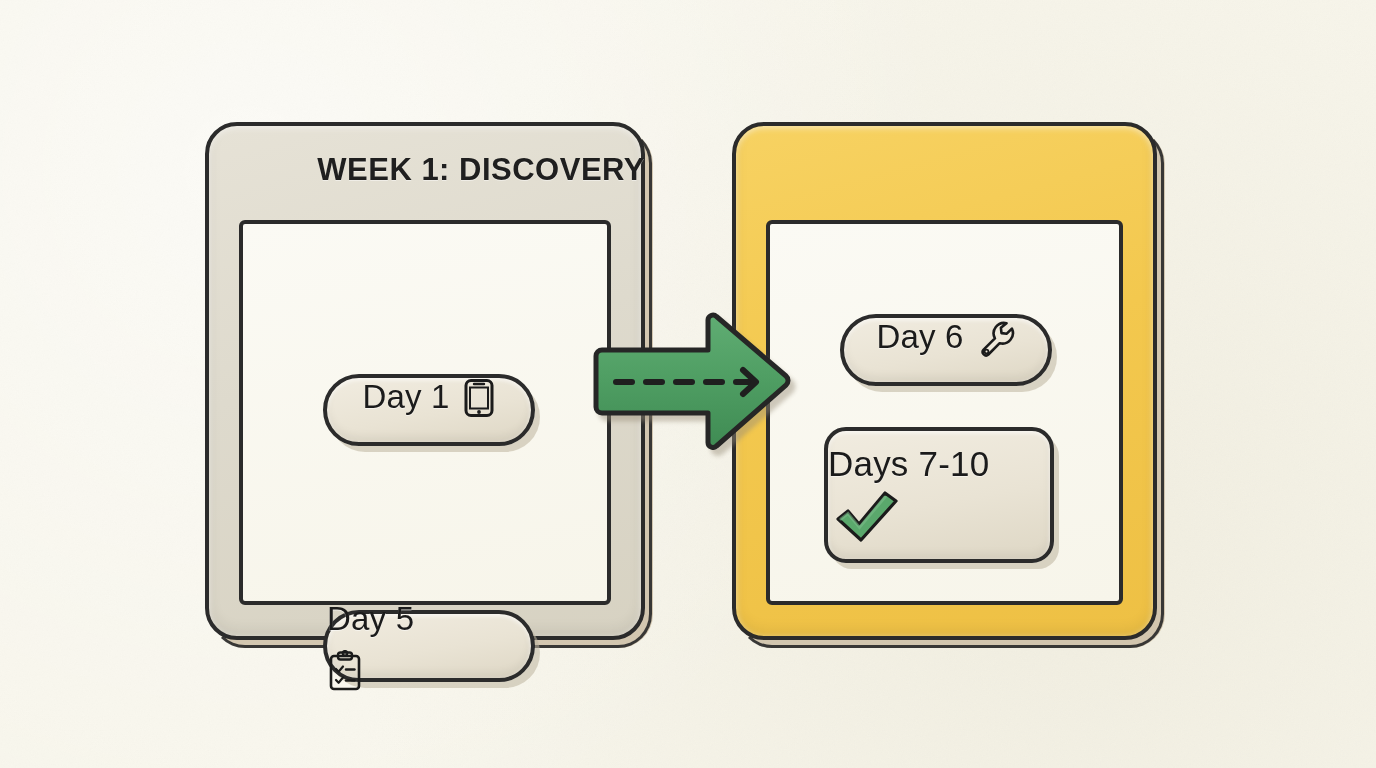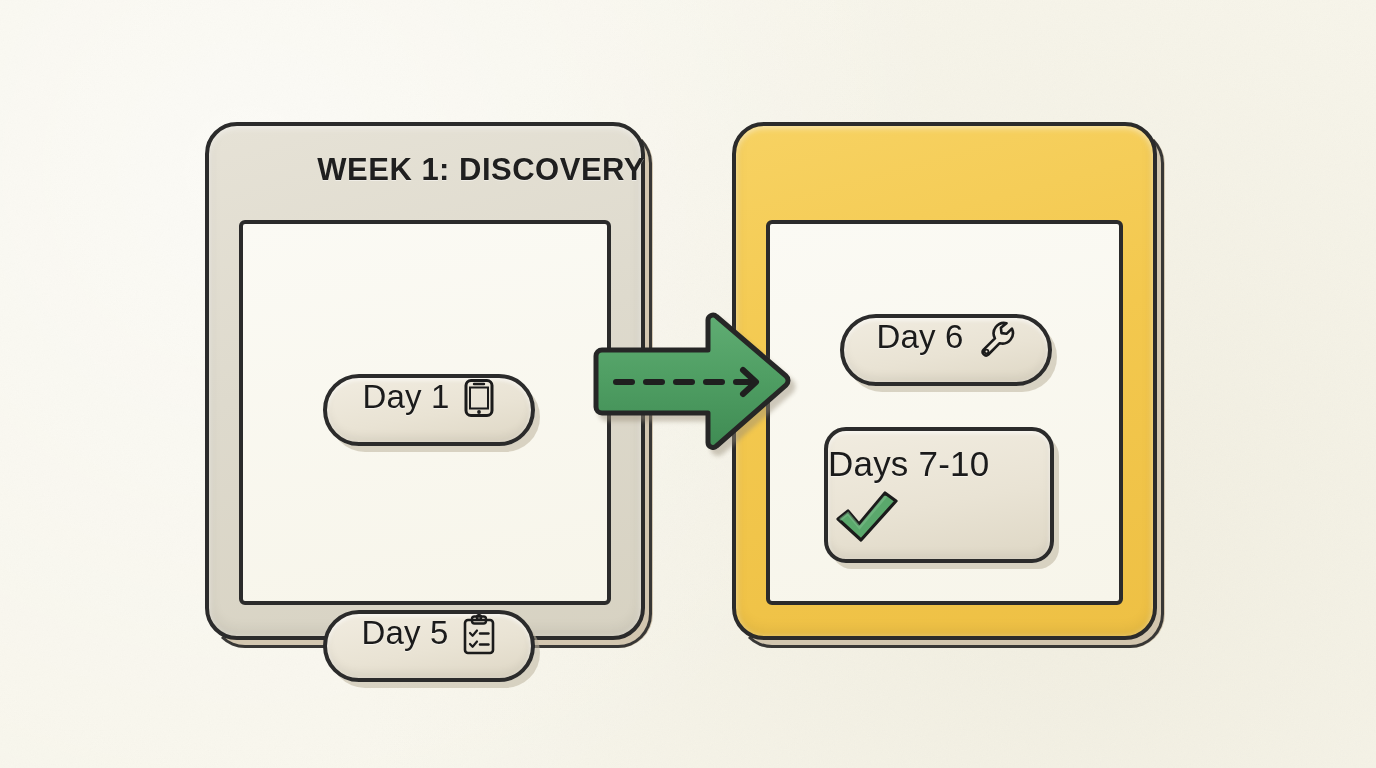--- a/index.html
+++ b/index.html
@@ -176,21 +176,21 @@
             <rect x="8" y="9.5" width="18" height="21" fill="none" stroke="#1b1b1b" stroke-width="2"></rect>
             <line x1="12" y1="6" x2="22" y2="6" stroke="#1b1b1b" stroke-width="2.4" stroke-linecap="round"></line>
             <circle cx="17" cy="34" r="1.9" fill="#1b1b1b"></circle>
           </svg>
         </span>
       </div>
     </div>
 
 
     <div class="pill-wrap" style="left:118px; top:488px; width:212px; height:72px;">
-      <div class="pill rounded" style="width:212px;height:72px;">
+      <div class="pill rounded" style="width:212px;height:72px;flex-direction:column;">
         <span class="pill-label">Day 5</span>
         <span class="pill-icon">
           <svg width="36" height="42" viewBox="0 0 36 42">
             <rect x="4" y="6" width="28" height="33" rx="3" ry="3" fill="none" stroke="#1b1b1b" stroke-width="2.6"></rect>
             <rect x="11" y="2.5" width="14" height="7" rx="2.5" ry="2.5" fill="none" stroke="#1b1b1b" stroke-width="2.4"></rect>
             <circle cx="18" cy="3.2" r="2.3" fill="none" stroke="#1b1b1b" stroke-width="2"></circle>
             <polyline points="9,19 11.6,21.8 16,16.5" fill="none" stroke="#1b1b1b" stroke-width="2.2" stroke-linecap="round" stroke-linejoin="round"></polyline>
             <line x1="19" y1="19.5" x2="27.5" y2="19.5" stroke="#1b1b1b" stroke-width="2.4" stroke-linecap="round"></line>
             <polyline points="9,30 11.6,32.8 16,27.5" fill="none" stroke="#1b1b1b" stroke-width="2.2" stroke-linecap="round" stroke-linejoin="round"></polyline>
             <line x1="19" y1="30.5" x2="27.5" y2="30.5" stroke="#1b1b1b" stroke-width="2.4" stroke-linecap="round"></line>

